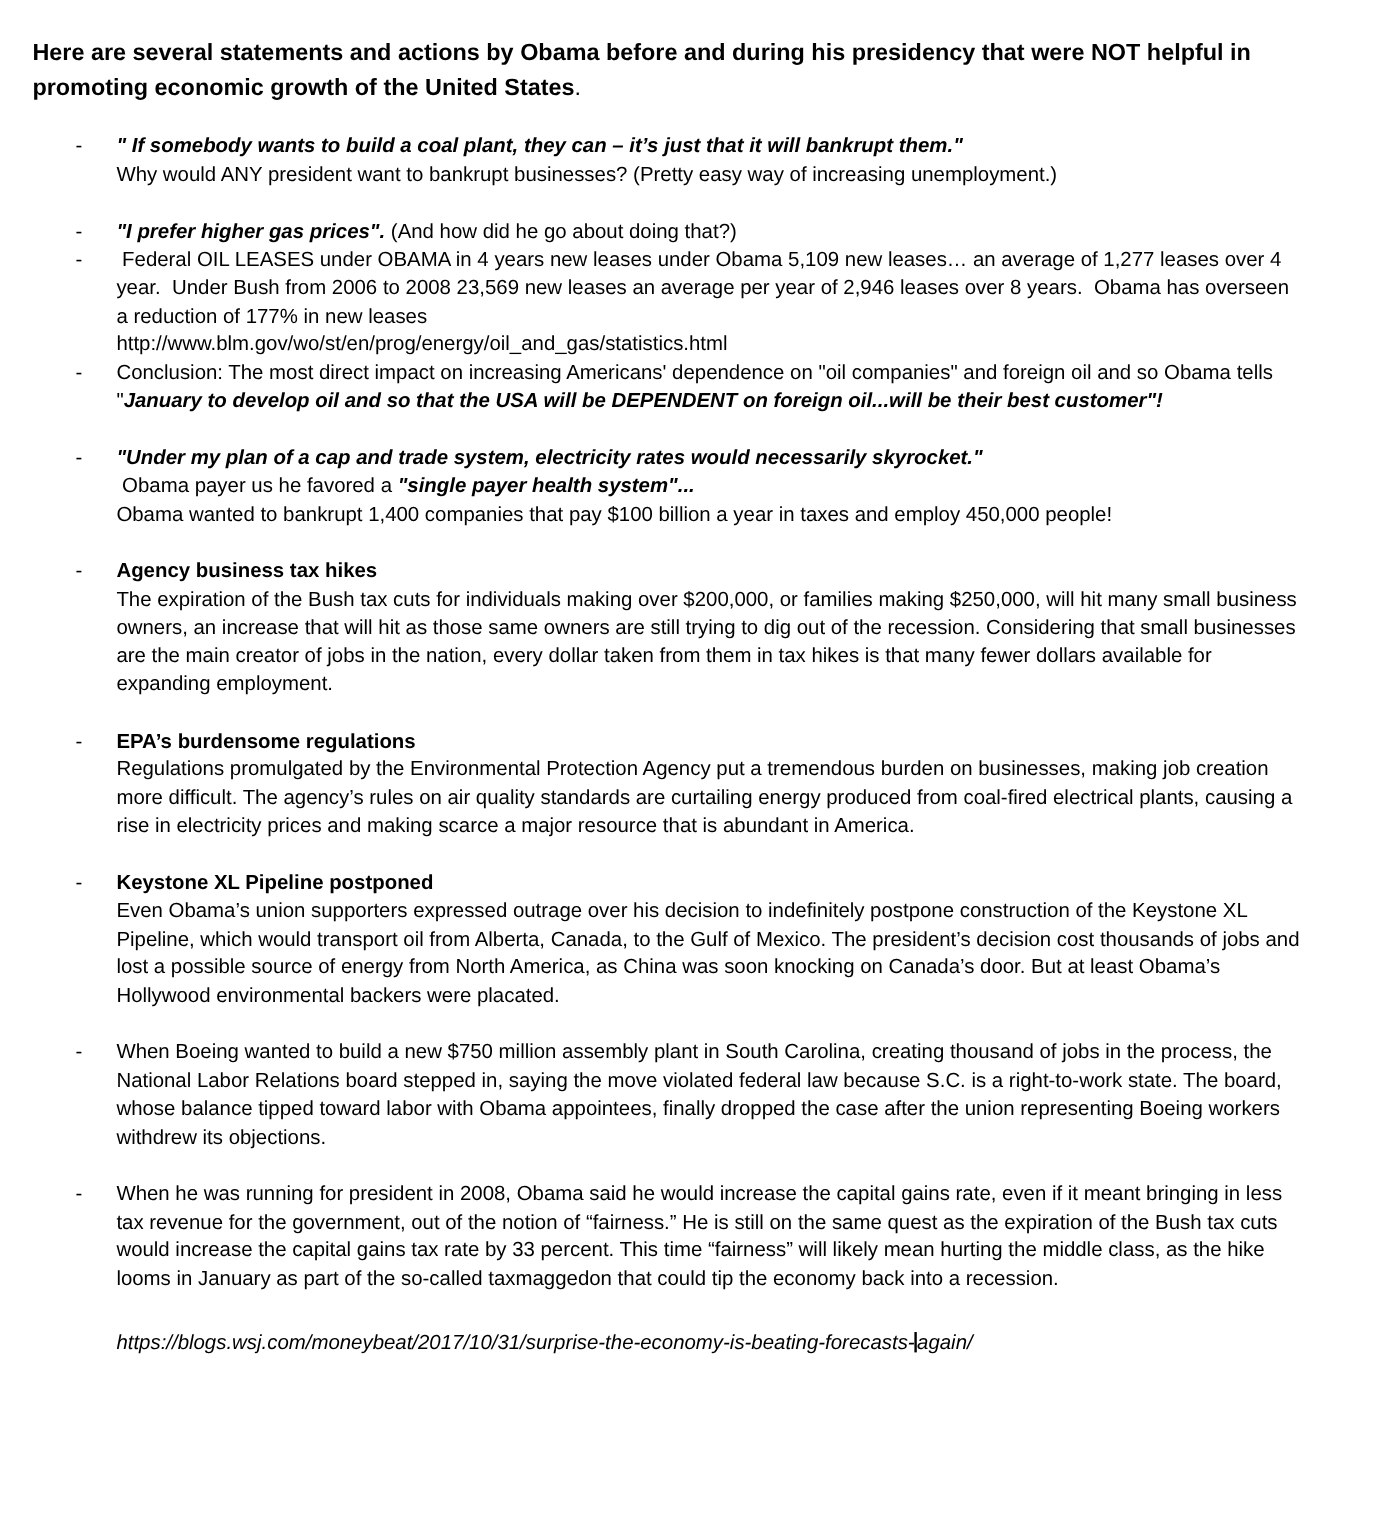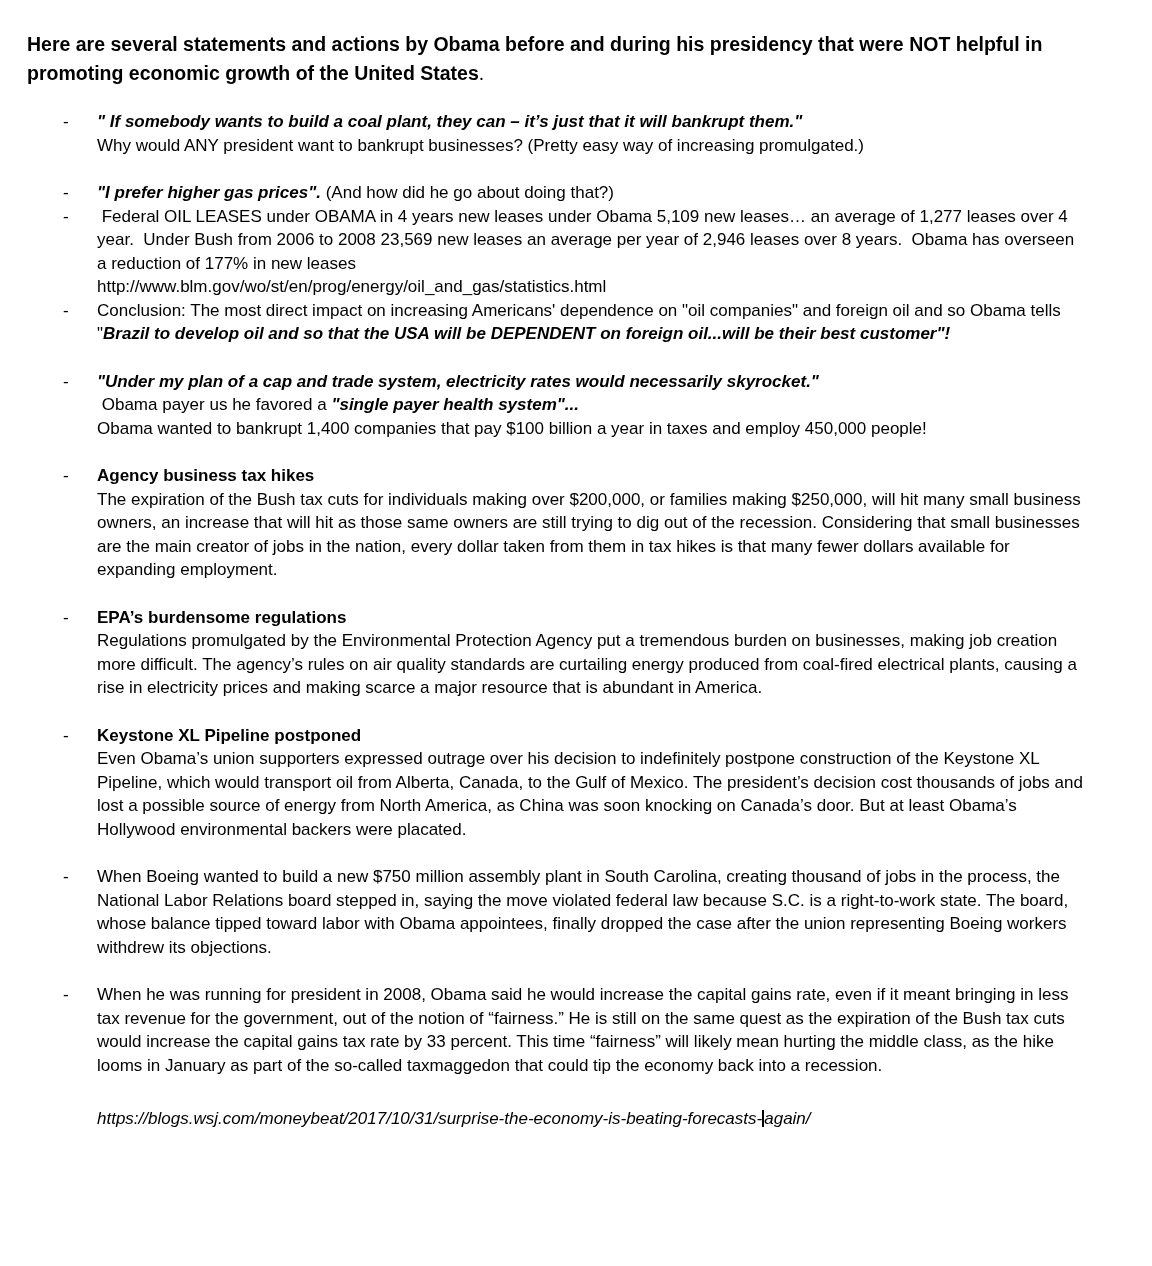--- a/index.html
+++ b/index.html
@@ -70,21 +70,21 @@
 
 <div class="doc">
 
   <h1 class="title"><span class="run b">Here are several statements and actions by Obama before and during his presidency that were NOT helpful in promoting economic growth of the United States</span><span class="run r">.</span></h1>
 
   <div class="bullets" id="bullet-list">
   <div class="bullet">
     <span class="marker">-</span>
     <div class="content">
           <div class="line quote"><span class="run bi">" If somebody wants to build a coal plant, they can – it’s just that it will bankrupt them."</span></div>
-          <div class="line comment"><span class="run r">Why would ANY president want to bankrupt businesses? (Pretty easy way of increasing promulgated.)</span></div>
+          <div class="line comment"><span class="run r">Why would ANY president want to bankrupt businesses? (Pretty easy way of increasing unemployment.)</span></div>
         </div>
   </div>
 
   <div class="bullet gap">
     <span class="marker">-</span>
     <div class="content">
           <div class="line quote"><span class="run bi">"I prefer higher gas prices".</span><span class="run r"> (And how did he go about doing that?)</span></div>
         </div>
   </div>
 
@@ -92,21 +92,21 @@
     <span class="marker">-</span>
     <div class="content">
           <div class="line body"><span class="run r"> Federal OIL LEASES under OBAMA in 4 years new leases under Obama 5,109 new leases… an average of 1,277 leases over 4 year.  Under Bush from 2006 to 2008 23,569 new leases an average per year of 2,946 leases over 8 years.  Obama has overseen a reduction of 177% in new leases</span></div>
           <div class="line url"><span class="run r">http://www.blm.gov/wo/st/en/prog/energy/oil_and_gas/statistics.html</span></div>
         </div>
   </div>
 
   <div class="bullet">
     <span class="marker">-</span>
     <div class="content">
-          <div class="line body"><span class="run r">Conclusion: The most direct impact on increasing Americans' dependence on "oil companies" and foreign oil and so Obama tells "</span><span class="run bi">Brazil to develop oil and so that the USA will be DEPENDENT on foreign oil...will be their best customer"!</span></div>
+          <div class="line body"><span class="run r">Conclusion: The most direct impact on increasing Americans' dependence on "oil companies" and foreign oil and so Obama tells "</span><span class="run bi">January to develop oil and so that the USA will be DEPENDENT on foreign oil...will be their best customer"!</span></div>
         </div>
   </div>
 
   <div class="bullet gap">
     <span class="marker">-</span>
     <div class="content">
           <div class="line quote"><span class="run bi">"Under my plan of a cap and trade system, electricity rates would necessarily skyrocket."</span></div>
           <div class="line body"><span class="run r"> Obama payer us he favored a </span><span class="run bi">"single payer health system"...</span></div>
           <div class="line body"><span class="run r">Obama wanted to bankrupt 1,400 companies that pay $100 billion a year in taxes and employ 450,000 people!</span></div>
         </div>

